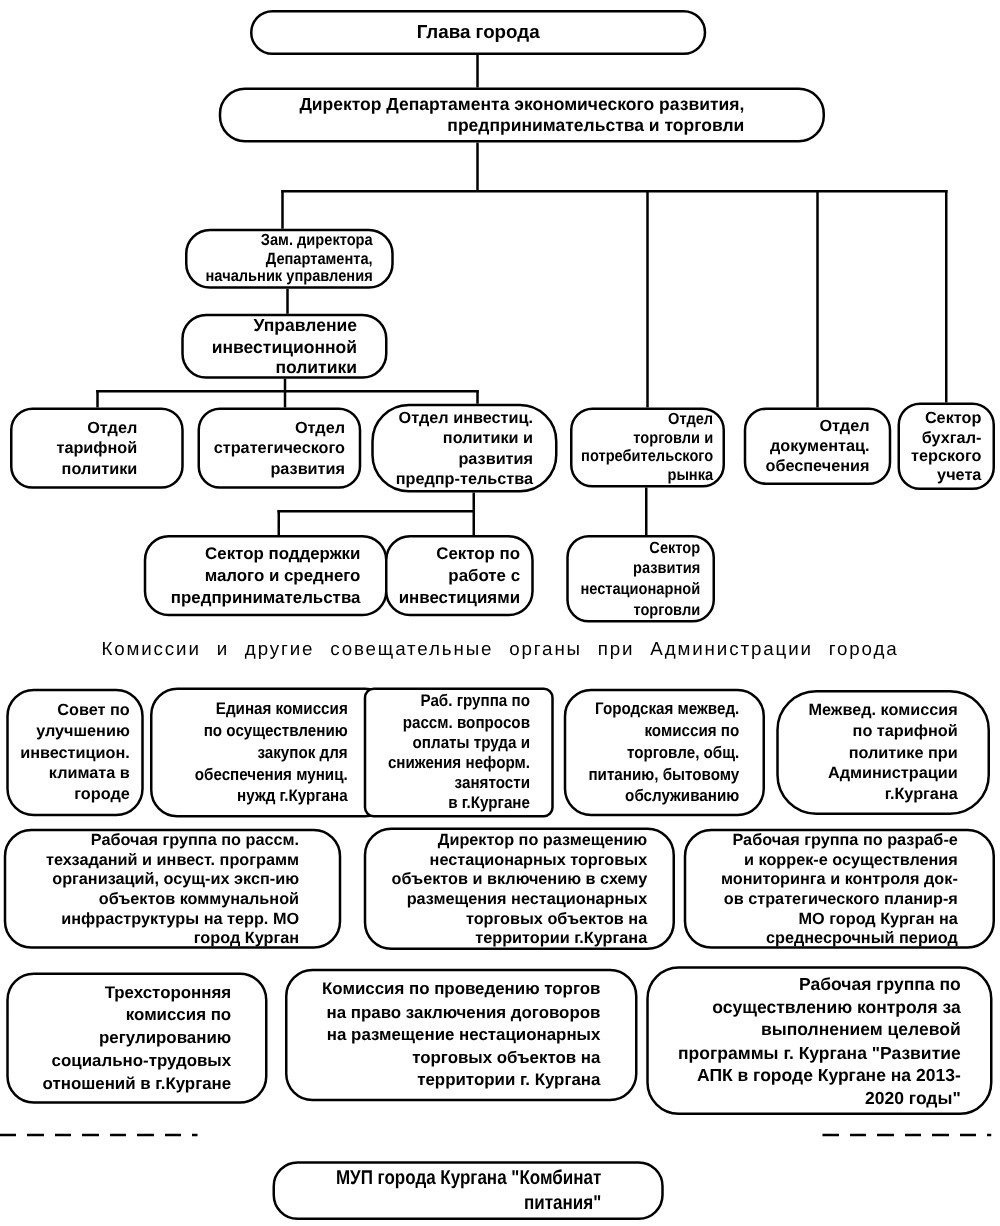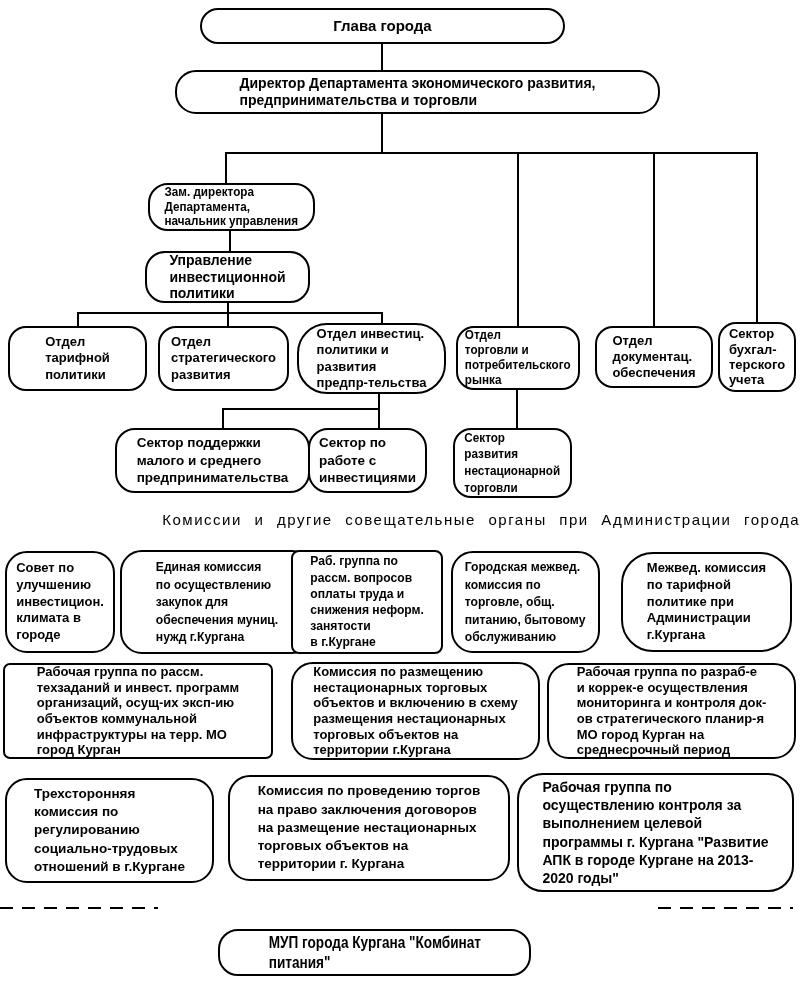--- a/index.html
+++ b/index.html
@@ -13,35 +13,35 @@
     overflow: hidden;
   }
   .node {
     position: absolute;
     box-sizing: border-box;
     background: #ffffff;
     border: 2px solid #000;
     display: flex;
     align-items: center;
     justify-content: center;
-    text-align: left;
+    text-align: right;
     font-weight: bold;
     line-height: 1.18;
     padding: 1px 3px;
     z-index: 2;
   }
   .txt { display: inline-block; white-space: pre-line; }
   .cond .txt { transform: scaleX(0.9); }
   .cond2 .txt { transform: scaleX(0.85); }
   .vl, .hl { position: absolute; background: #000; z-index: 1; }
   .vl { width: 2px; }
   .hl { height: 2px; }
   .section-heading {
     position: absolute;
-    text-align: right;
+    text-align: center;
     font-size: 15px;
     font-weight: normal;
     letter-spacing: 1.5px;
     word-spacing: 7px;
     white-space: nowrap;
     z-index: 2;
   }
   .dash {
     position: absolute;
     height: 2px;
@@ -170,47 +170,47 @@
 
   <div class="node cond" style="left:291px;top:550px;width:152px;height:104px;border-radius:8px;font-size:13.5px;line-height:1.2">
       <span class="txt">Раб. группа по
 рассм. вопросов
 оплаты труда и
 снижения неформ.
 занятости
 в г.Кургане</span>
     </div>
 
-  <div class="node cond" style="left:451px;top:551px;width:149px;height:102px;border-radius:22px;font-size:13.5px;line-height:1.3">
+  <div class="node cond" style="left:451px;top:551px;width:161px;height:102px;border-radius:22px;font-size:13.5px;line-height:1.3">
       <span class="txt">Городская межвед.
 комиссия по
 торговле, общ.
 питанию, бытовому
 обслуживанию</span>
     </div>
 
   <div class="node" style="left:621px;top:552px;width:171px;height:100px;border-radius:32px;font-size:13px;line-height:1.3">
       <span class="txt">Межвед. комиссия
 по тарифной
 политике при
 Администрации
 г.Кургана</span>
     </div>
 
-  <div class="node" style="left:3px;top:663px;width:270px;height:96px;border-radius:7px;font-size:13px;line-height:1.2">
+  <div class="node" style="left:3px;top:663px;width:270px;height:96px;border-radius:22px;font-size:13px;line-height:1.2">
       <span class="txt">Рабочая группа по рассм.
 техзаданий и инвест. программ
 организаций, осущ-их эксп-ию
 объектов коммунальной
 инфраструктуры на терр. МО
 город Курган</span>
     </div>
 
   <div class="node" style="left:291px;top:662px;width:249px;height:98px;border-radius:22px;font-size:13px;line-height:1.2">
-      <span class="txt">Комиссия по размещению
+      <span class="txt">Директор по размещению
 нестационарных торговых
 объектов и включению в схему
 размещения нестационарных
 торговых объектов на
 территории г.Кургана</span>
     </div>
 
   <div class="node" style="left:547px;top:663px;width:249px;height:96px;border-radius:22px;font-size:13px;line-height:1.2">
       <span class="txt">Рабочая группа по разраб-е
 и коррек-е осуществления

